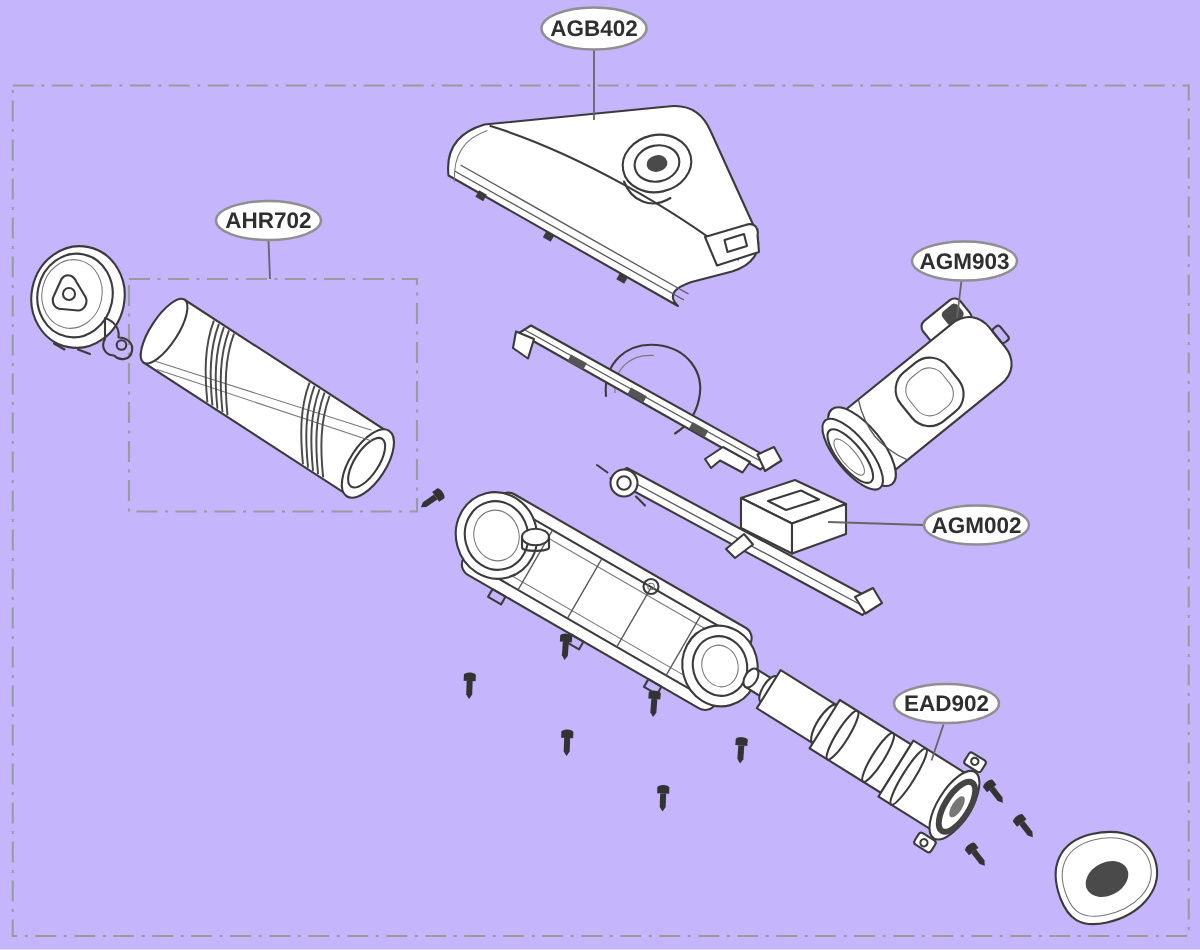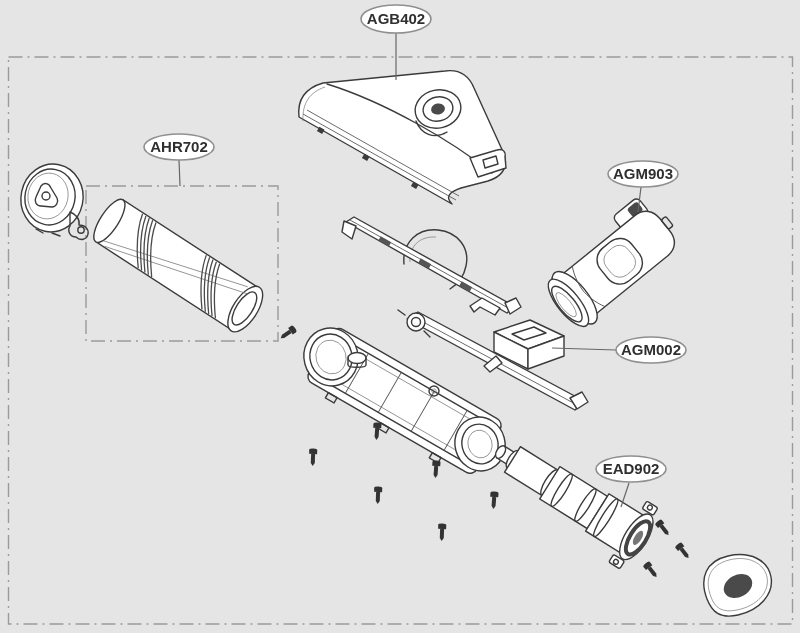--- a/index.html
+++ b/index.html
@@ -1,16 +1,16 @@
 <!DOCTYPE html>
 <html><head>
 <meta charset="utf-8">
 <style>
   html,body { margin:0; padding:0; background:#fff; }
-  .stage { position:relative; width:800px; height:633px; background:#e5e5e5; overflow:hidden;
+  .stage { position:relative; width:800px; height:633px; background:#c4b5fd; overflow:hidden;
            font-family:"Liberation Sans", sans-serif; }
   svg { display:block; }
   .ln   { fill:#ffffff; stroke:#3b3b3b; stroke-width:1.4; stroke-linejoin:round; stroke-linecap:round; }
   .lnn  { fill:none;    stroke:#3b3b3b; stroke-width:1.4; stroke-linejoin:round; stroke-linecap:round; }
   .thin { fill:none;    stroke:#5a5a5a; stroke-width:0.9; }
   .hair { fill:none;    stroke:#777;    stroke-width:0.7; }
   .dark { fill:#4a4a4a; stroke:none; }
   .dashbox { fill:none; stroke:#9b9b9b; stroke-width:1.4; stroke-dasharray:14 5 2 5; }
   .callout-ellipse { fill:#ffffff; stroke:#8f8f8f; stroke-width:1.6; }
   .callout-text { font:700 15px "Liberation Sans", sans-serif; fill:#2f2f2f; text-anchor:middle; }

